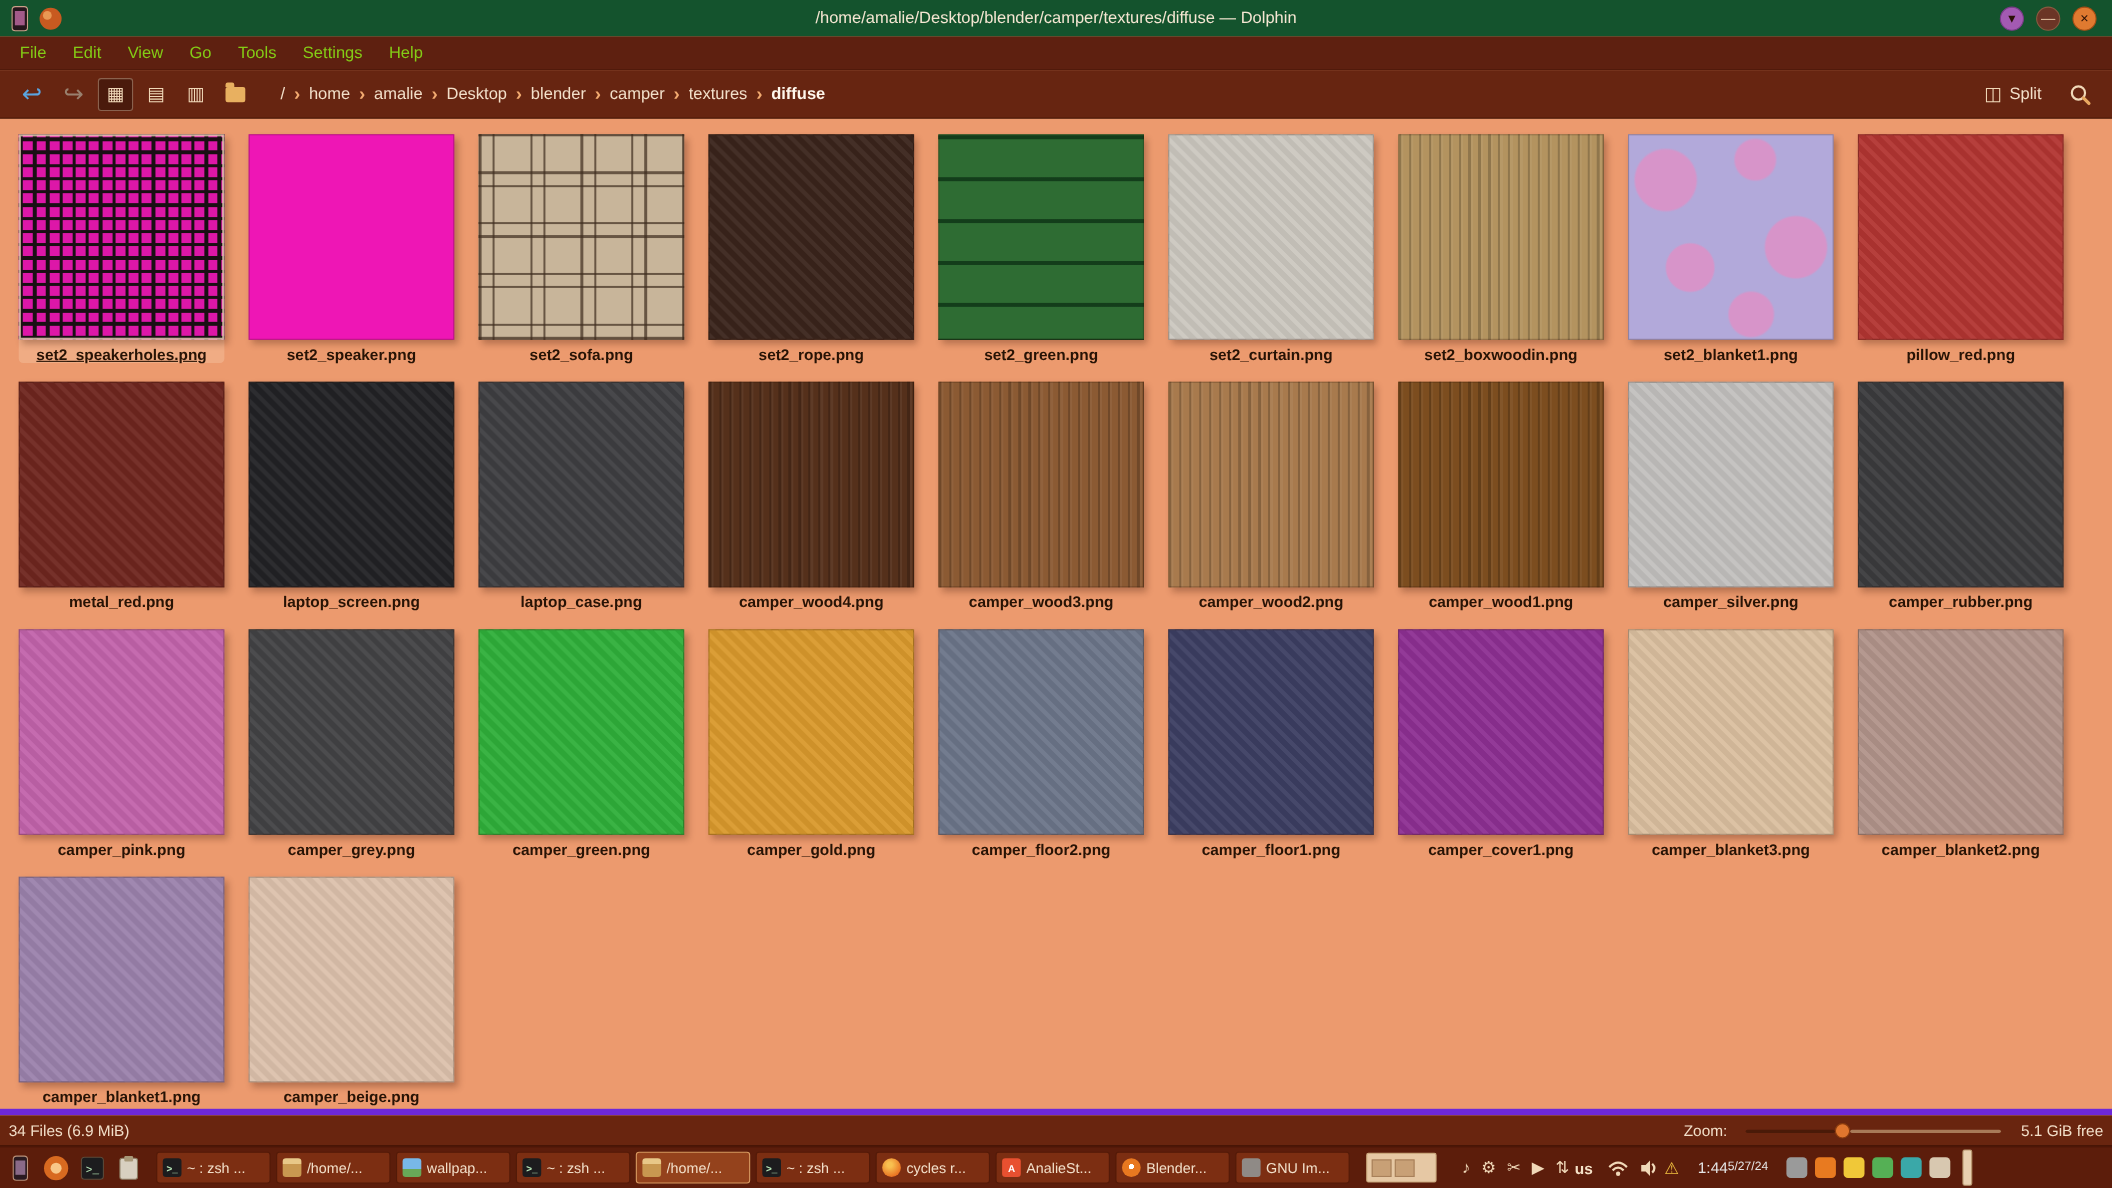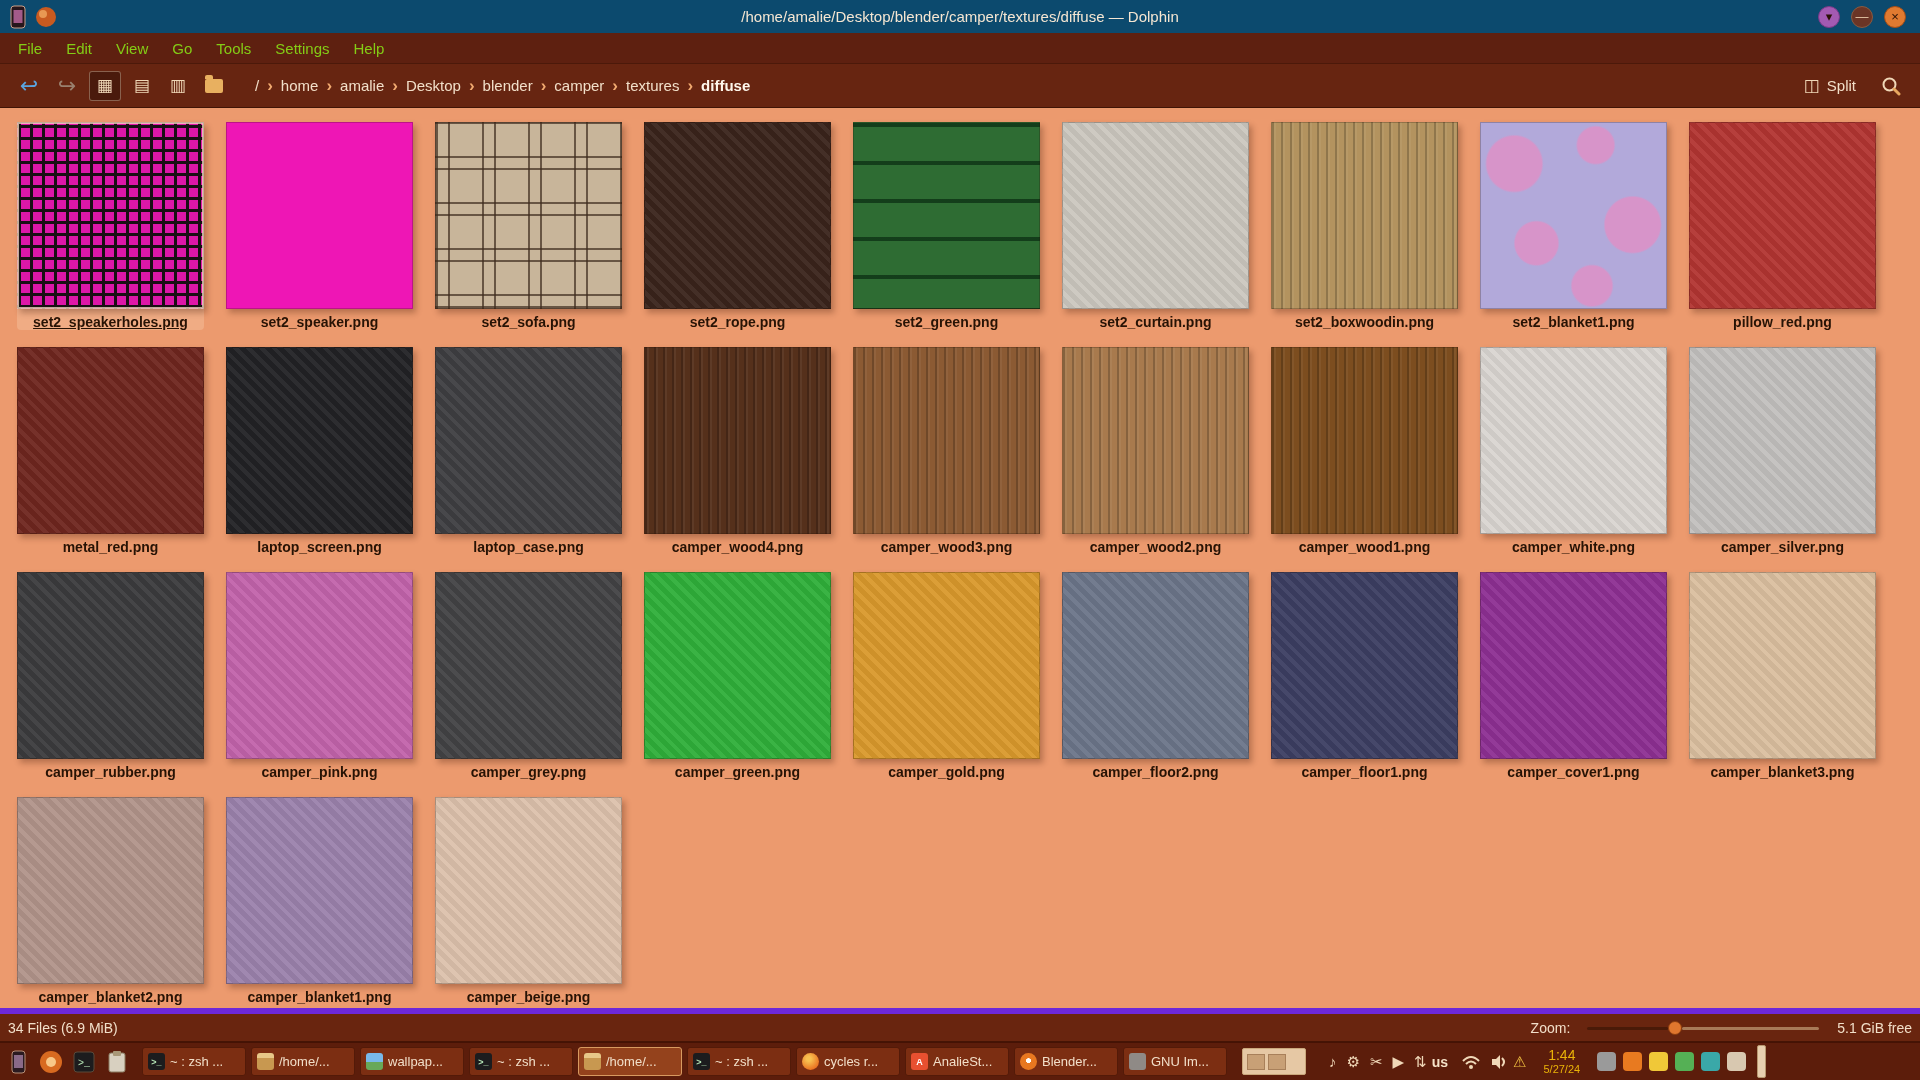--- a/index.html
+++ b/index.html
@@ -4,21 +4,21 @@
 <style>
   html,body{margin:0;padding:0;}
   body{
     width:1920px;height:1080px;overflow:hidden;
     font-family:"Liberation Sans", sans-serif;
     background:#ec9a6e;
   }
   .window{display:flex;flex-direction:column;width:1920px;height:1080px;}
 
   
-  .titlebar{height:33px;background:#0c4a6e;display:flex;align-items:center;position:relative;flex:0 0 auto;gap:22px;}
+  .titlebar{height:33px;background:#14532d;display:flex;align-items:center;position:relative;flex:0 0 auto;gap:22px;}
   .tb-icons{display:flex;align-items:center;gap:9px;padding-left:10px;}
   .tb-title{position:absolute;left:50%;transform:translateX(-50%);font-size:15px;color:#f5e6d2;white-space:nowrap;}
   .tb-buttons{margin-left:auto;display:flex;align-items:center;gap:11px;padding-right:14px;}
   .win-btn{width:20px;height:20px;border-radius:50%;display:flex;align-items:center;justify-content:center;
            font-size:13px;line-height:1;color:#2a1005;cursor:default;}
   .wb-shade{background:#a35ab2;border:1px solid #7a3a88;}
   .wb-min{background:#6b3526;border:1px solid #8a5a40;color:#e8c8a8;}
   .wb-close{background:#e07a30;border:1px solid #a84e14;}
 
   
@@ -88,21 +88,21 @@
   .ti-document::after{content:"A";}
   .ti-blender{background:radial-gradient(circle at 50% 45%,#fff 18%,#e87820 20%);border-radius:50%;}
   .ti-gimp{background:#8f8a86;}
   .pager{width:64px;height:27px;background:#e6c8a4;border:1px solid #caa87c;border-radius:2px;margin-left:10px;
          display:flex;align-items:center;gap:3px;padding:0 4px;box-sizing:border-box;}
   .pager-win{width:16px;height:14px;background:#c8a076;border:1px solid #a8805a;}
   .tray{display:flex;align-items:center;gap:10px;margin-left:18px;}
   .tray-glyph{color:#f0d8b8;font-size:15px;line-height:1;}
   .kbd-layout{color:#f5e2c8;font-size:14px;font-weight:bold;}
   .warn{color:#f0c040;font-size:15px;}
-  .clock{display:flex;flex-direction:column;align-items:center;justify-content:center;color:#eab308;
+  .clock{display:flex;flex-direction:row;align-items:center;justify-content:center;color:#e5e5e5;
          line-height:1.15;margin-left:12px;}
   .clock-time{font-size:14px;}
   .clock-date{font-size:11px;}
   .tray-apps{display:flex;align-items:center;gap:7px;margin-left:12px;}
   .tray-app{width:19px;height:19px;border-radius:4px;}
   .show-desktop{width:7px;height:31px;background:#e8d0b0;border:1px solid #b89870;border-radius:2px;margin-left:6px;}
 </style>
 </head>
 <body>
 
@@ -241,24 +241,20 @@
         </div>
         <div class="tile">
           <div class="thumb" style="background-color: rgb(168, 122, 77); background-image: repeating-linear-gradient(90deg, rgba(0, 0, 0, 0.2) 0px, rgba(0, 0, 0, 0.2) 2px, rgba(255, 255, 255, 0.05) 2px, rgba(255, 255, 255, 0.05) 4px, rgba(0, 0, 0, 0) 4px, rgba(0, 0, 0, 0) 9px);"></div>
           <div class="fname">camper_wood2.png</div>
         </div>
         <div class="tile">
           <div class="thumb" style="background-color: rgb(124, 77, 31); background-image: repeating-linear-gradient(90deg, rgba(0, 0, 0, 0.2) 0px, rgba(0, 0, 0, 0.2) 2px, rgba(255, 255, 255, 0.05) 2px, rgba(255, 255, 255, 0.05) 4px, rgba(0, 0, 0, 0) 4px, rgba(0, 0, 0, 0) 9px);"></div>
           <div class="fname">camper_wood1.png</div>
         </div>
         <div class="tile">
-          <div class="thumb" style="background-color: rgb(217, 213, 209); background-image: repeating-linear-gradient(45deg, rgba(255, 255, 255, 0.05) 0px, rgba(255, 255, 255, 0.05) 4px, rgba(0, 0, 0, 0.05) 4px, rgba(0, 0, 0, 0.05) 9px);"></div>
-          <div class="fname">camper_white.png</div>
-        </div>
-        <div class="tile">
           <div class="thumb" style="background-color: rgb(194, 192, 190); background-image: repeating-linear-gradient(45deg, rgba(255, 255, 255, 0.05) 0px, rgba(255, 255, 255, 0.05) 4px, rgba(0, 0, 0, 0.05) 4px, rgba(0, 0, 0, 0.05) 9px);"></div>
           <div class="fname">camper_silver.png</div>
         </div>
         <div class="tile">
           <div class="thumb" style="background-color: rgb(59, 59, 61); background-image: repeating-linear-gradient(45deg, rgba(255, 255, 255, 0.05) 0px, rgba(255, 255, 255, 0.05) 4px, rgba(0, 0, 0, 0.05) 4px, rgba(0, 0, 0, 0.05) 9px);"></div>
           <div class="fname">camper_rubber.png</div>
         </div>
         <div class="tile">
           <div class="thumb" style="background-color: rgb(194, 99, 171); background-image: repeating-linear-gradient(45deg, rgba(255, 255, 255, 0.05) 0px, rgba(255, 255, 255, 0.05) 4px, rgba(0, 0, 0, 0.05) 4px, rgba(0, 0, 0, 0.05) 9px);"></div>
           <div class="fname">camper_pink.png</div>

